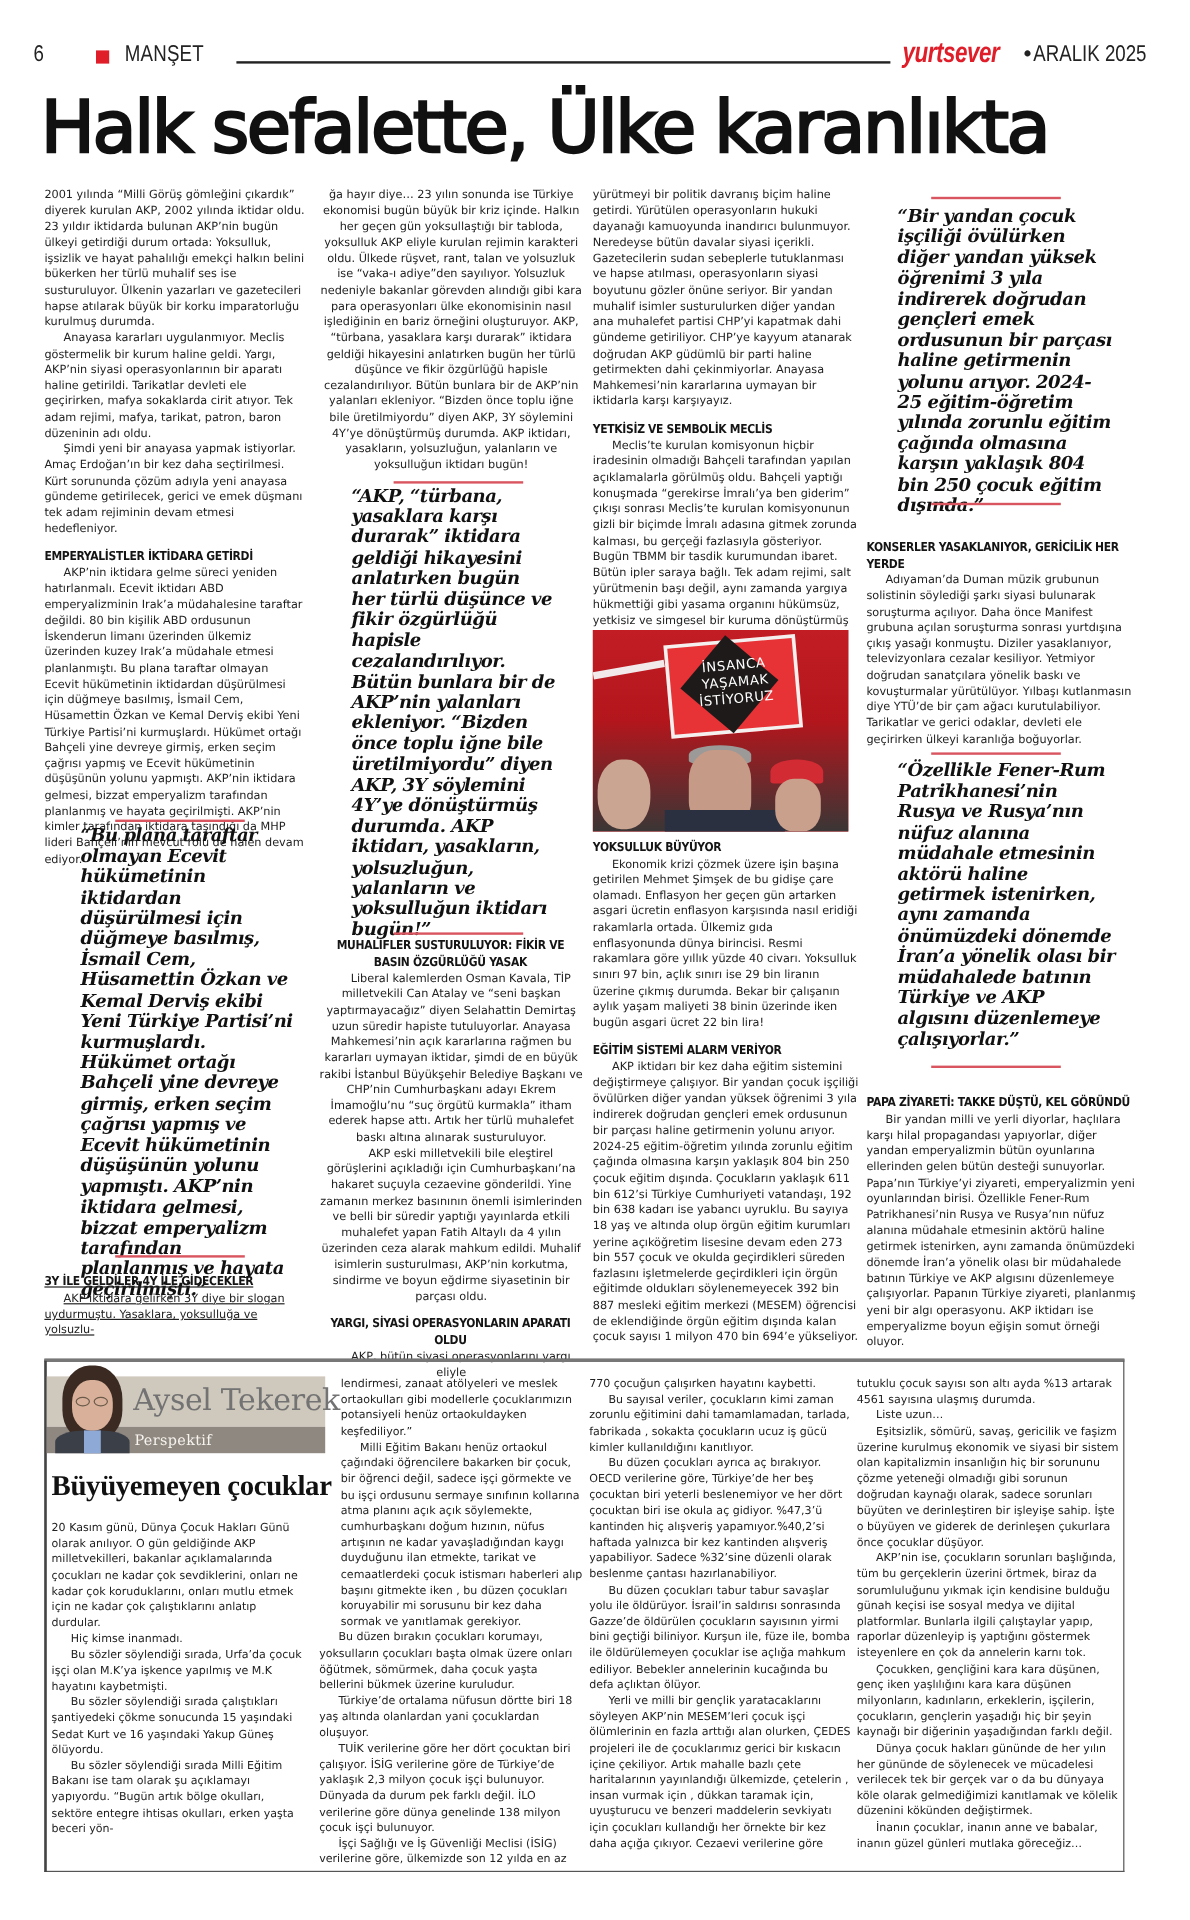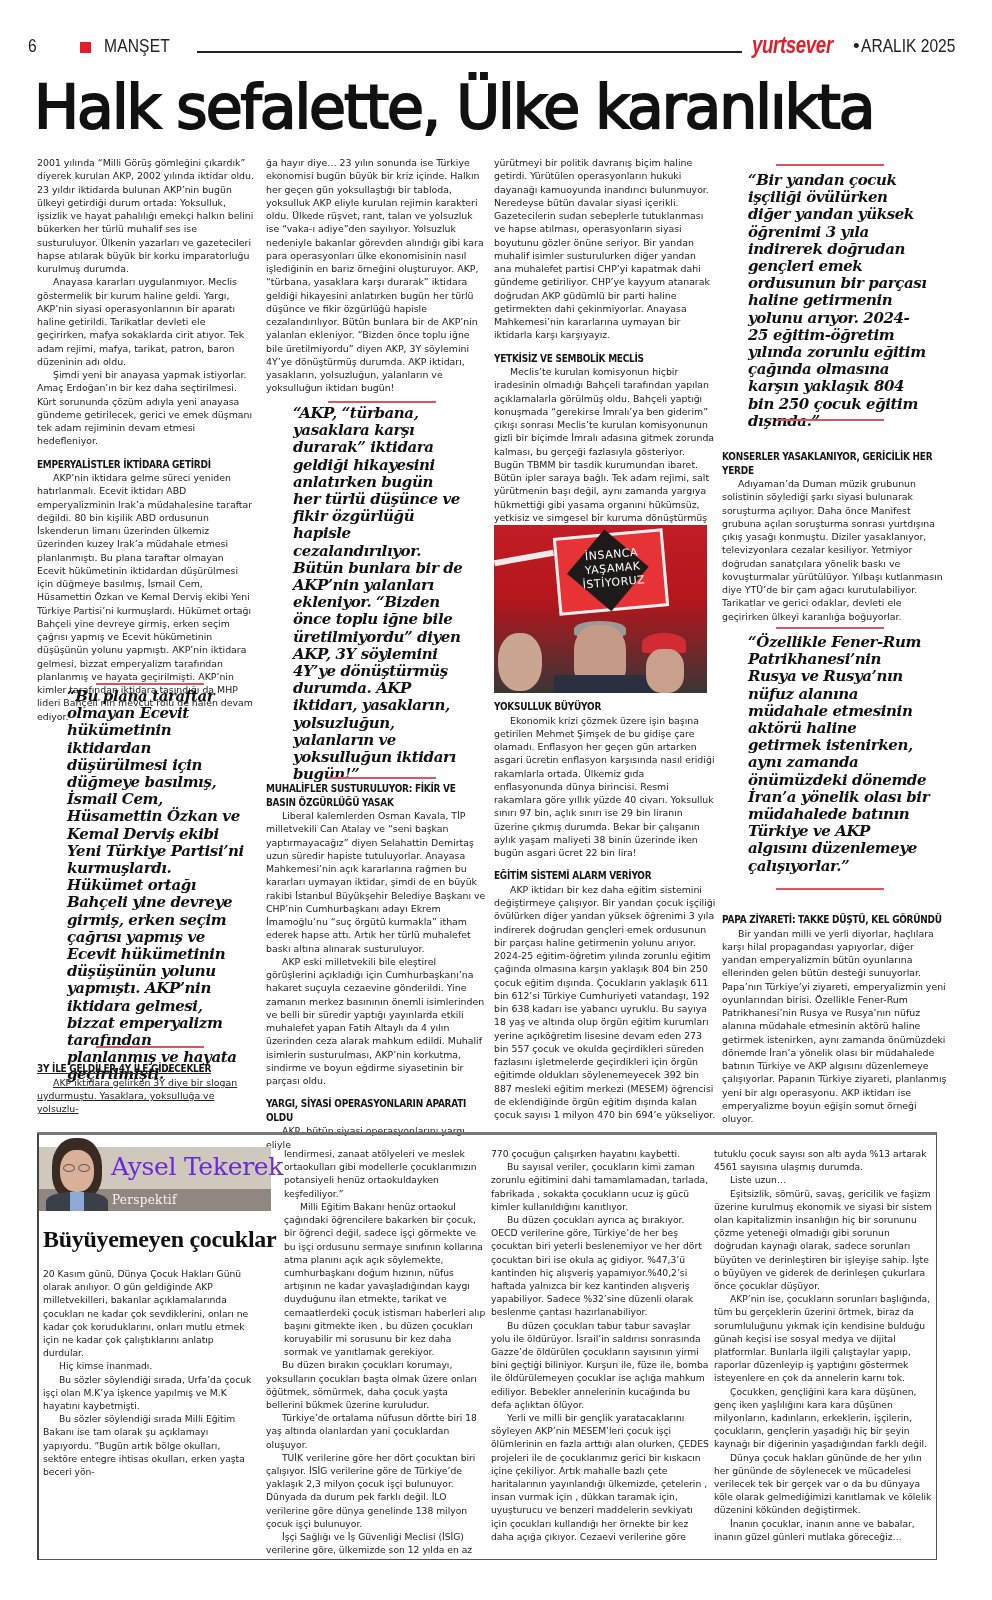--- a/index.html
+++ b/index.html
@@ -18,21 +18,21 @@
 
   .headline { position: absolute; left: 34px; top: 72px; width: 930px; font-family: "DejaVu Sans", sans-serif; font-weight: normal; font-size: 60px; line-height: 70px; letter-spacing: -2px; color: #111; white-space: nowrap; transform: scaleX(1.0); -webkit-text-stroke: 2px #111; }
 
   
   .col { position: absolute; font-family: "DejaVu Sans", sans-serif; font-size: 9.4px; line-height: 13.25px; color: #222; text-align: left; }
   .col p { text-indent: 0; }
   .col p.ind { text-indent: 16px; }
   .subhead { font-family: "DejaVu Sans", sans-serif; font-weight: bold; font-size: 10.2px; line-height: 13.5px; color: #151515; letter-spacing: -0.3px; margin-top: 10px; transform: scaleX(0.88); transform-origin: left; width: 113%; }
 
   .c1 { left: 37px; width: 218px; }
-  .c2 { left: 266px; width: 220px; }
+  .c2 { left: 266px; width: 220px; text-align: center; }
   .c3 { left: 494px; width: 222px; }
   .c4 { left: 722px; width: 228px; }
 
   
   .pq { position: absolute; font-family: "DejaVu Serif", serif; font-weight: bold; font-style: italic; font-size: 15px; line-height: 17.2px; color: #111; letter-spacing: -0.4px; }
   .pq-rule { position: absolute; height: 2px; background: #d9555f; width: 108px; }
 
   
   .photo { position: absolute; left: 494px; top: 525px; width: 213px; height: 168px; overflow: hidden; background: #b51a1f; }
   .photo .bg1 { position: absolute; left: 0; top: 0; width: 213px; height: 168px; background: linear-gradient(180deg, #c21d25 0%, #b3161c 45%, #3a3636 100%); }
@@ -52,21 +52,21 @@
   .colbox-inner-left { position: absolute; left: 37px; top: 1134px; width: 2px; height: 426px; background: #444; }
   .authbar { position: absolute; left: 39px; top: 1147px; width: 232px; height: 42px; background: #cfc8bd; }
   .authbar2 { position: absolute; left: 39px; top: 1189px; width: 232px; height: 22px; background: #8f8880; }
   .avatar { position: absolute; left: 44px; top: 1136px; width: 66px; height: 75px; overflow: hidden; }
   .av-hair { position: absolute; left: 8px; top: 2px; width: 50px; height: 62px; border-radius: 45% 45% 40% 40%; background: #3a2a22; }
   .av-face { position: absolute; left: 16px; top: 14px; width: 34px; height: 42px; border-radius: 45%; background: #d9b19a; }
   .av-glass1 { position: absolute; left: 19px; top: 28px; width: 12px; height: 8px; border: 1px solid #6b5a4a; border-radius: 50%; }
   .av-glass2 { position: absolute; left: 34px; top: 28px; width: 12px; height: 8px; border: 1px solid #6b5a4a; border-radius: 50%; }
   .av-body { position: absolute; left: 2px; top: 56px; width: 62px; height: 24px; border-radius: 40% 40% 0 0; background: #3b3f48; }
   .av-collar { position: absolute; left: 26px; top: 56px; width: 14px; height: 20px; background: #8fa9d6; }
-  .auth-name { position: absolute; left: 111px; top: 1152px; font-family: "DejaVu Serif", serif; font-size: 25px; color: #6d28d9; letter-spacing: -0.3px; white-space: nowrap; }
+  .auth-name { position: absolute; left: 111px; top: 1152px; font-family: "DejaVu Serif", serif; font-size: 25px; color: #737373; letter-spacing: -0.3px; white-space: nowrap; }
   .auth-kicker { position: absolute; left: 112px; top: 1193px; font-family: "DejaVu Serif", serif; font-size: 12px; color: #f7f4ef; letter-spacing: 0.3px; }
   .col-title { position: absolute; left: 43px; top: 1226px; font-family: Liberation Serif, serif; font-weight: bold; font-size: 24px; color: #111; letter-spacing: -0.3px; white-space: nowrap; }
 
   .bc { position: absolute; font-family: "DejaVu Sans", sans-serif; font-size: 9.2px; line-height: 13.2px; color: #222; }
   .bc p.ind { text-indent: 16px; }
   .b1 { left: 43px; top: 1267px; width: 212px; }
   .b2a { left: 284px; top: 1130px; width: 203px; }
   .b3 { left: 491px; top: 1147px; width: 218px; }
   .b4 { left: 714px; top: 1147px; width: 220px; }
 </style>
@@ -174,20 +174,21 @@
   <div class="av-glass2"></div>
 </div>
 <div class="auth-name">Aysel Tekerek</div>
 <div class="auth-kicker">Perspektif</div>
 <div class="col-title">Büyüyemeyen çocuklar</div>
 
 <div class="bc b1">
   <p>20 Kasım günü, Dünya Çocuk Hakları Günü olarak anılıyor. O gün geldiğinde AKP milletvekilleri, bakanlar açıklamalarında çocukları ne kadar çok sevdiklerini, onları ne kadar çok koruduklarını, onları mutlu etmek için ne kadar çok çalıştıklarını anlatıp durdular.</p>
   <p class="ind">Hiç kimse inanmadı.</p>
   <p class="ind">Bu sözler söylendiği sırada, Urfa’da çocuk işçi olan M.K’ya işkence yapılmış ve M.K hayatını kaybetmişti.</p>
+  <p class="ind">Bu sözler söylendiği sırada çalıştıkları şantiyedeki çökme sonucunda 15 yaşındaki Sedat Kurt ve 16 yaşındaki Yakup Güneş ölüyordu.</p>
   <p class="ind">Bu sözler söylendiği sırada Milli Eğitim Bakanı ise tam olarak şu açıklamayı yapıyordu. “Bugün artık bölge okulları, sektöre entegre ihtisas okulları, erken yaşta beceri yön-</p>
 </div>
 
 <div class="bc b2a" style="top:1147px;">
   <p>lendirmesi, zanaat atölyeleri ve meslek ortaokulları gibi modellerle çocuklarımızın potansiyeli henüz ortaokuldayken keşfediliyor.”</p>
 </div>
 <div class="bc" style="left:266px; top:1200px; width:221px;">
   <p class="ind" style="padding-left:18px; text-indent:16px;">Milli Eğitim Bakanı henüz ortaokul çağındaki öğrencilere bakarken bir çocuk, bir öğrenci değil, sadece işçi görmekte ve bu işçi ordusunu sermaye sınıfının kollarına atma planını açık açık söylemekte, cumhurbaşkanı doğum hızının, nüfus artışının ne kadar yavaşladığından kaygı duyduğunu ilan etmekte, tarikat ve cemaatlerdeki çocuk istismarı haberleri alıp başını gitmekte iken , bu düzen çocukları koruyabilir mi  sorusunu bir kez daha sormak ve yanıtlamak gerekiyor.</p>
   <p class="ind">Bu düzen bırakın çocukları korumayı, yoksulların çocukları başta olmak üzere  onları öğütmek, sömürmek, daha çocuk yaşta bellerini bükmek üzerine kuruludur.</p>
   <p class="ind">Türkiye’de ortalama nüfusun dörtte biri 18 yaş altında olanlardan yani çocuklardan oluşuyor.</p>

